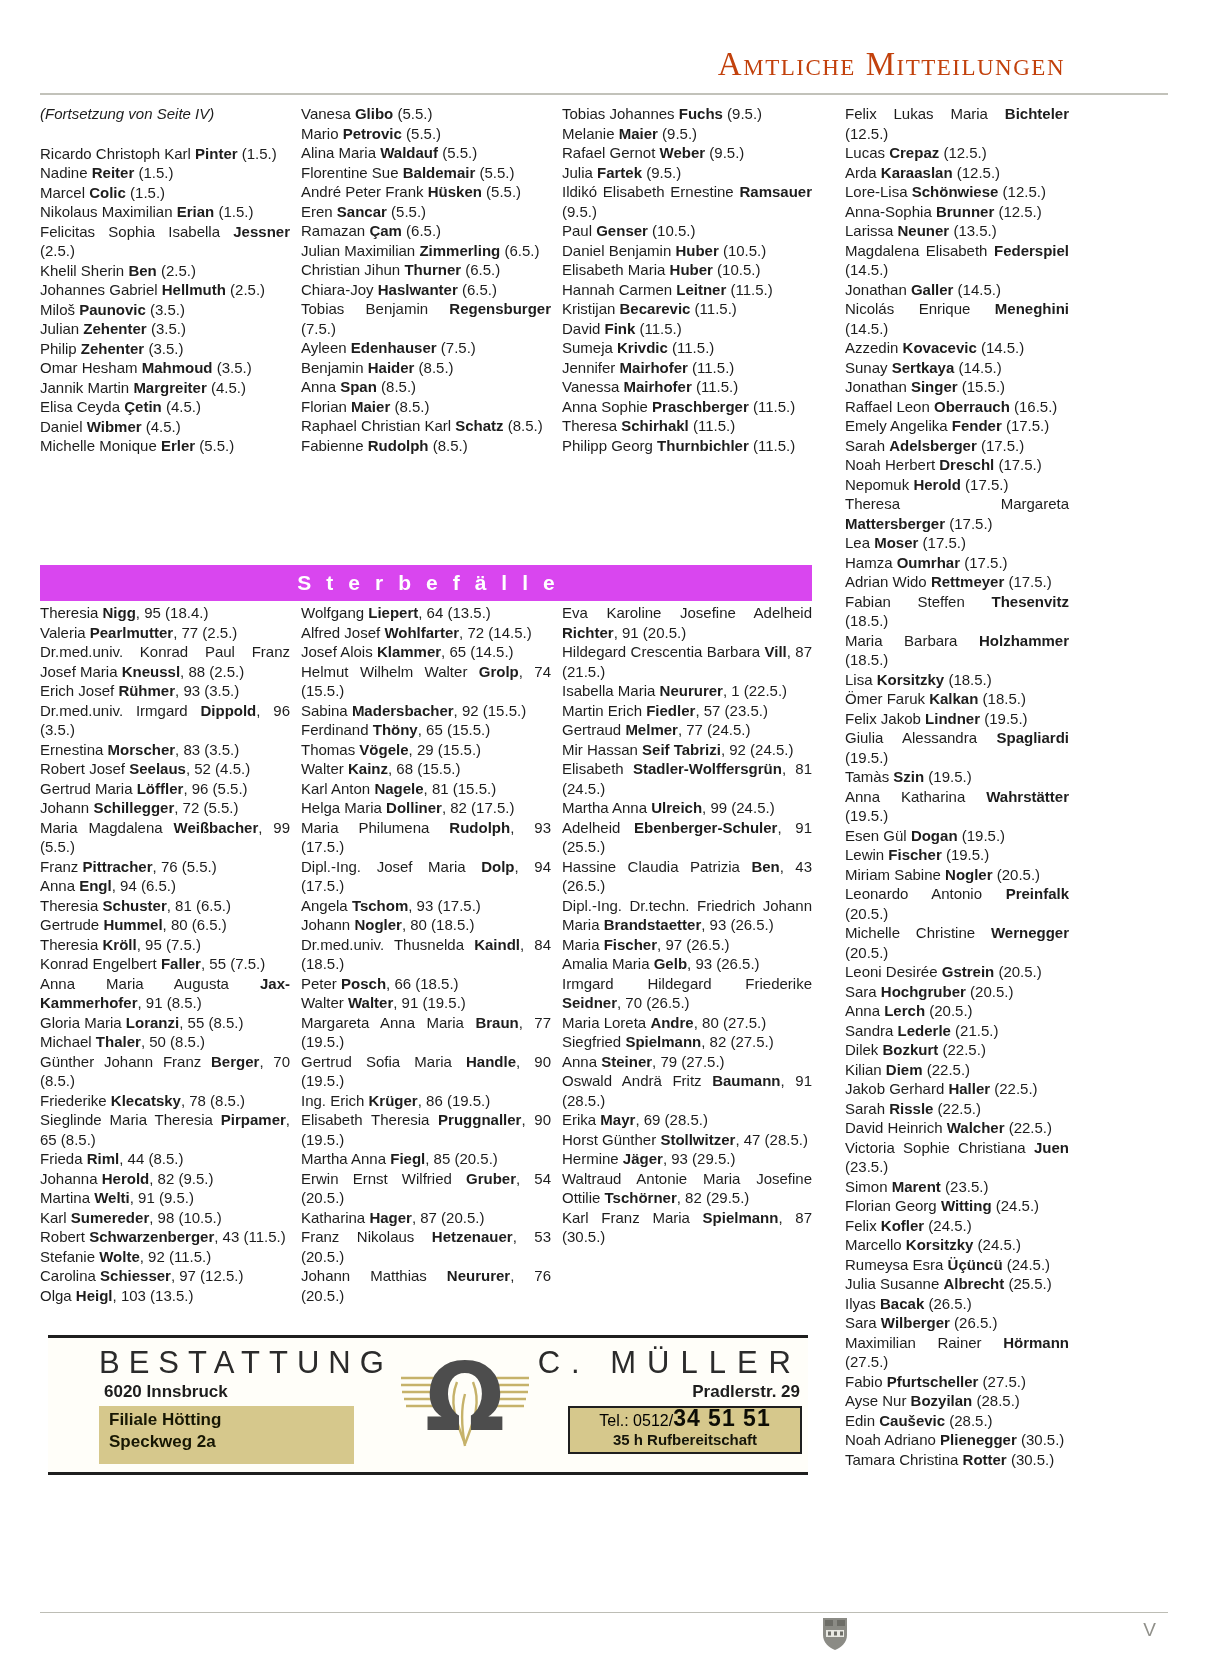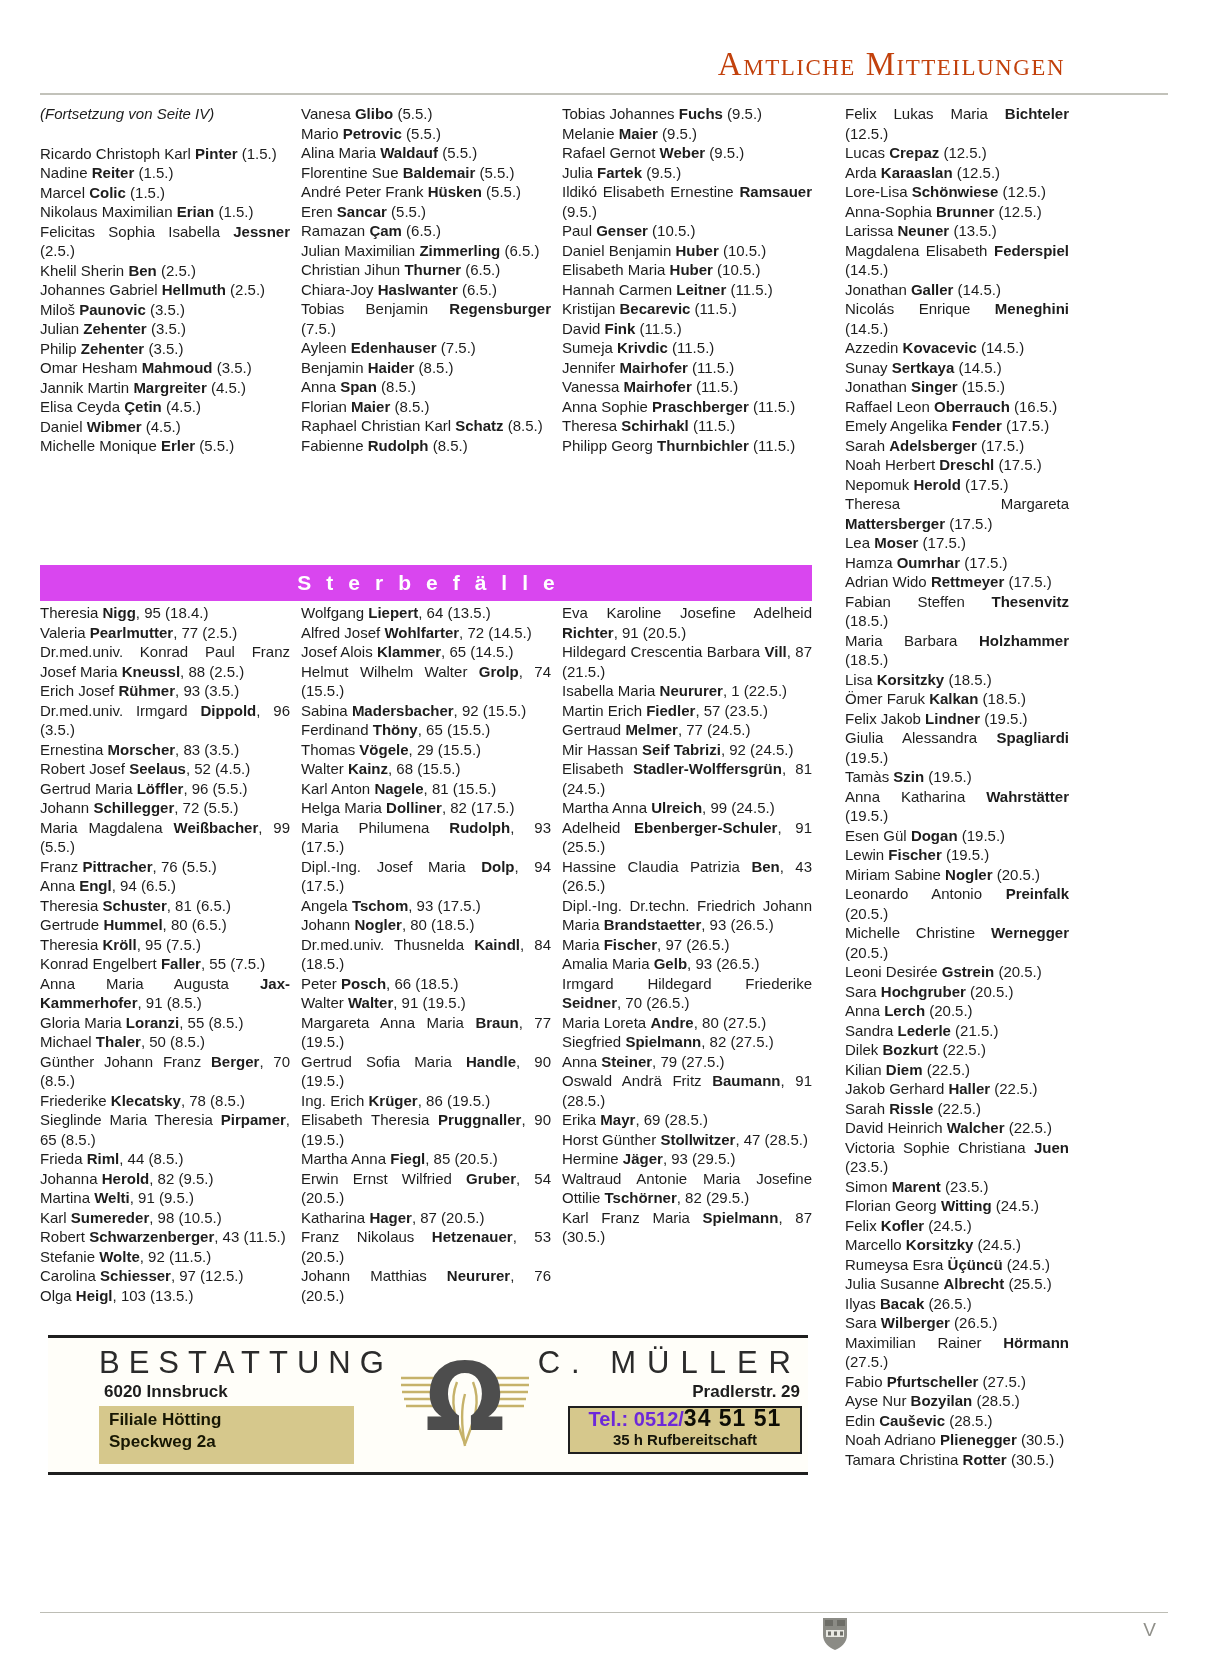--- a/index.html
+++ b/index.html
@@ -44,21 +44,21 @@
   }
   .ad-left { width:300px;margin-left:39px; }
   .ad-bestattung { font-size:31px; line-height:34px; letter-spacing:9px; color:#2b2b2b; white-space:nowrap; }
   .ad-city { font-weight:bold; font-size:17px; line-height:21px; margin:1px 0 4px 5px; }
   .ad-branch { background:#d6c88c; width:245px; padding:3px 0 11px 10px; font-weight:bold; font-size:17px; line-height:22px; color:#171703; }
   .ad-logo { width:170px; display:flex; justify-content:center; margin-top:0px; }
   .ad-right { flex:1; text-align:right; padding-right:6px; }
   .ad-company { font-size:31px; line-height:34px; letter-spacing:11px; color:#2b2b2b; white-space:nowrap; }
   .ad-street { font-weight:bold; font-size:17px; line-height:21px; margin:1px 2px 4px 0; }
   .ad-telbox { background:#d6c88c; border:2px solid #1f1f1f; display:inline-block; padding:1px 10px 3px; text-align:center; min-width:210px; }
-  .ad-tel-prefix { font-size:20px; color:#6d28d9;font-weight:bold; }
+  .ad-tel-prefix { font-size:16px; color:#000000; }
   .ad-tel-number { font-weight:bold; font-size:23px; color:#0d0d05; letter-spacing:1px; }
   .ad-avail { font-weight:bold; font-size:15px; line-height:18px; color:#15150a; }
 
   
   .footer-rule { position:absolute; left:40px; right:38px; top:1612px; border-top:1.5px solid #bdbdb5; }
   .footer-text { position:absolute; left:45px; top:1624px; font-size:21.5px; letter-spacing:0.5px; color:#90908a; }
   .crest { position:absolute; left:822px; top:1617px; }
   .page-num { position:absolute; right:50px; top:1620px; font-size:19px; color:#90908a; }
 </style>
 </head>

